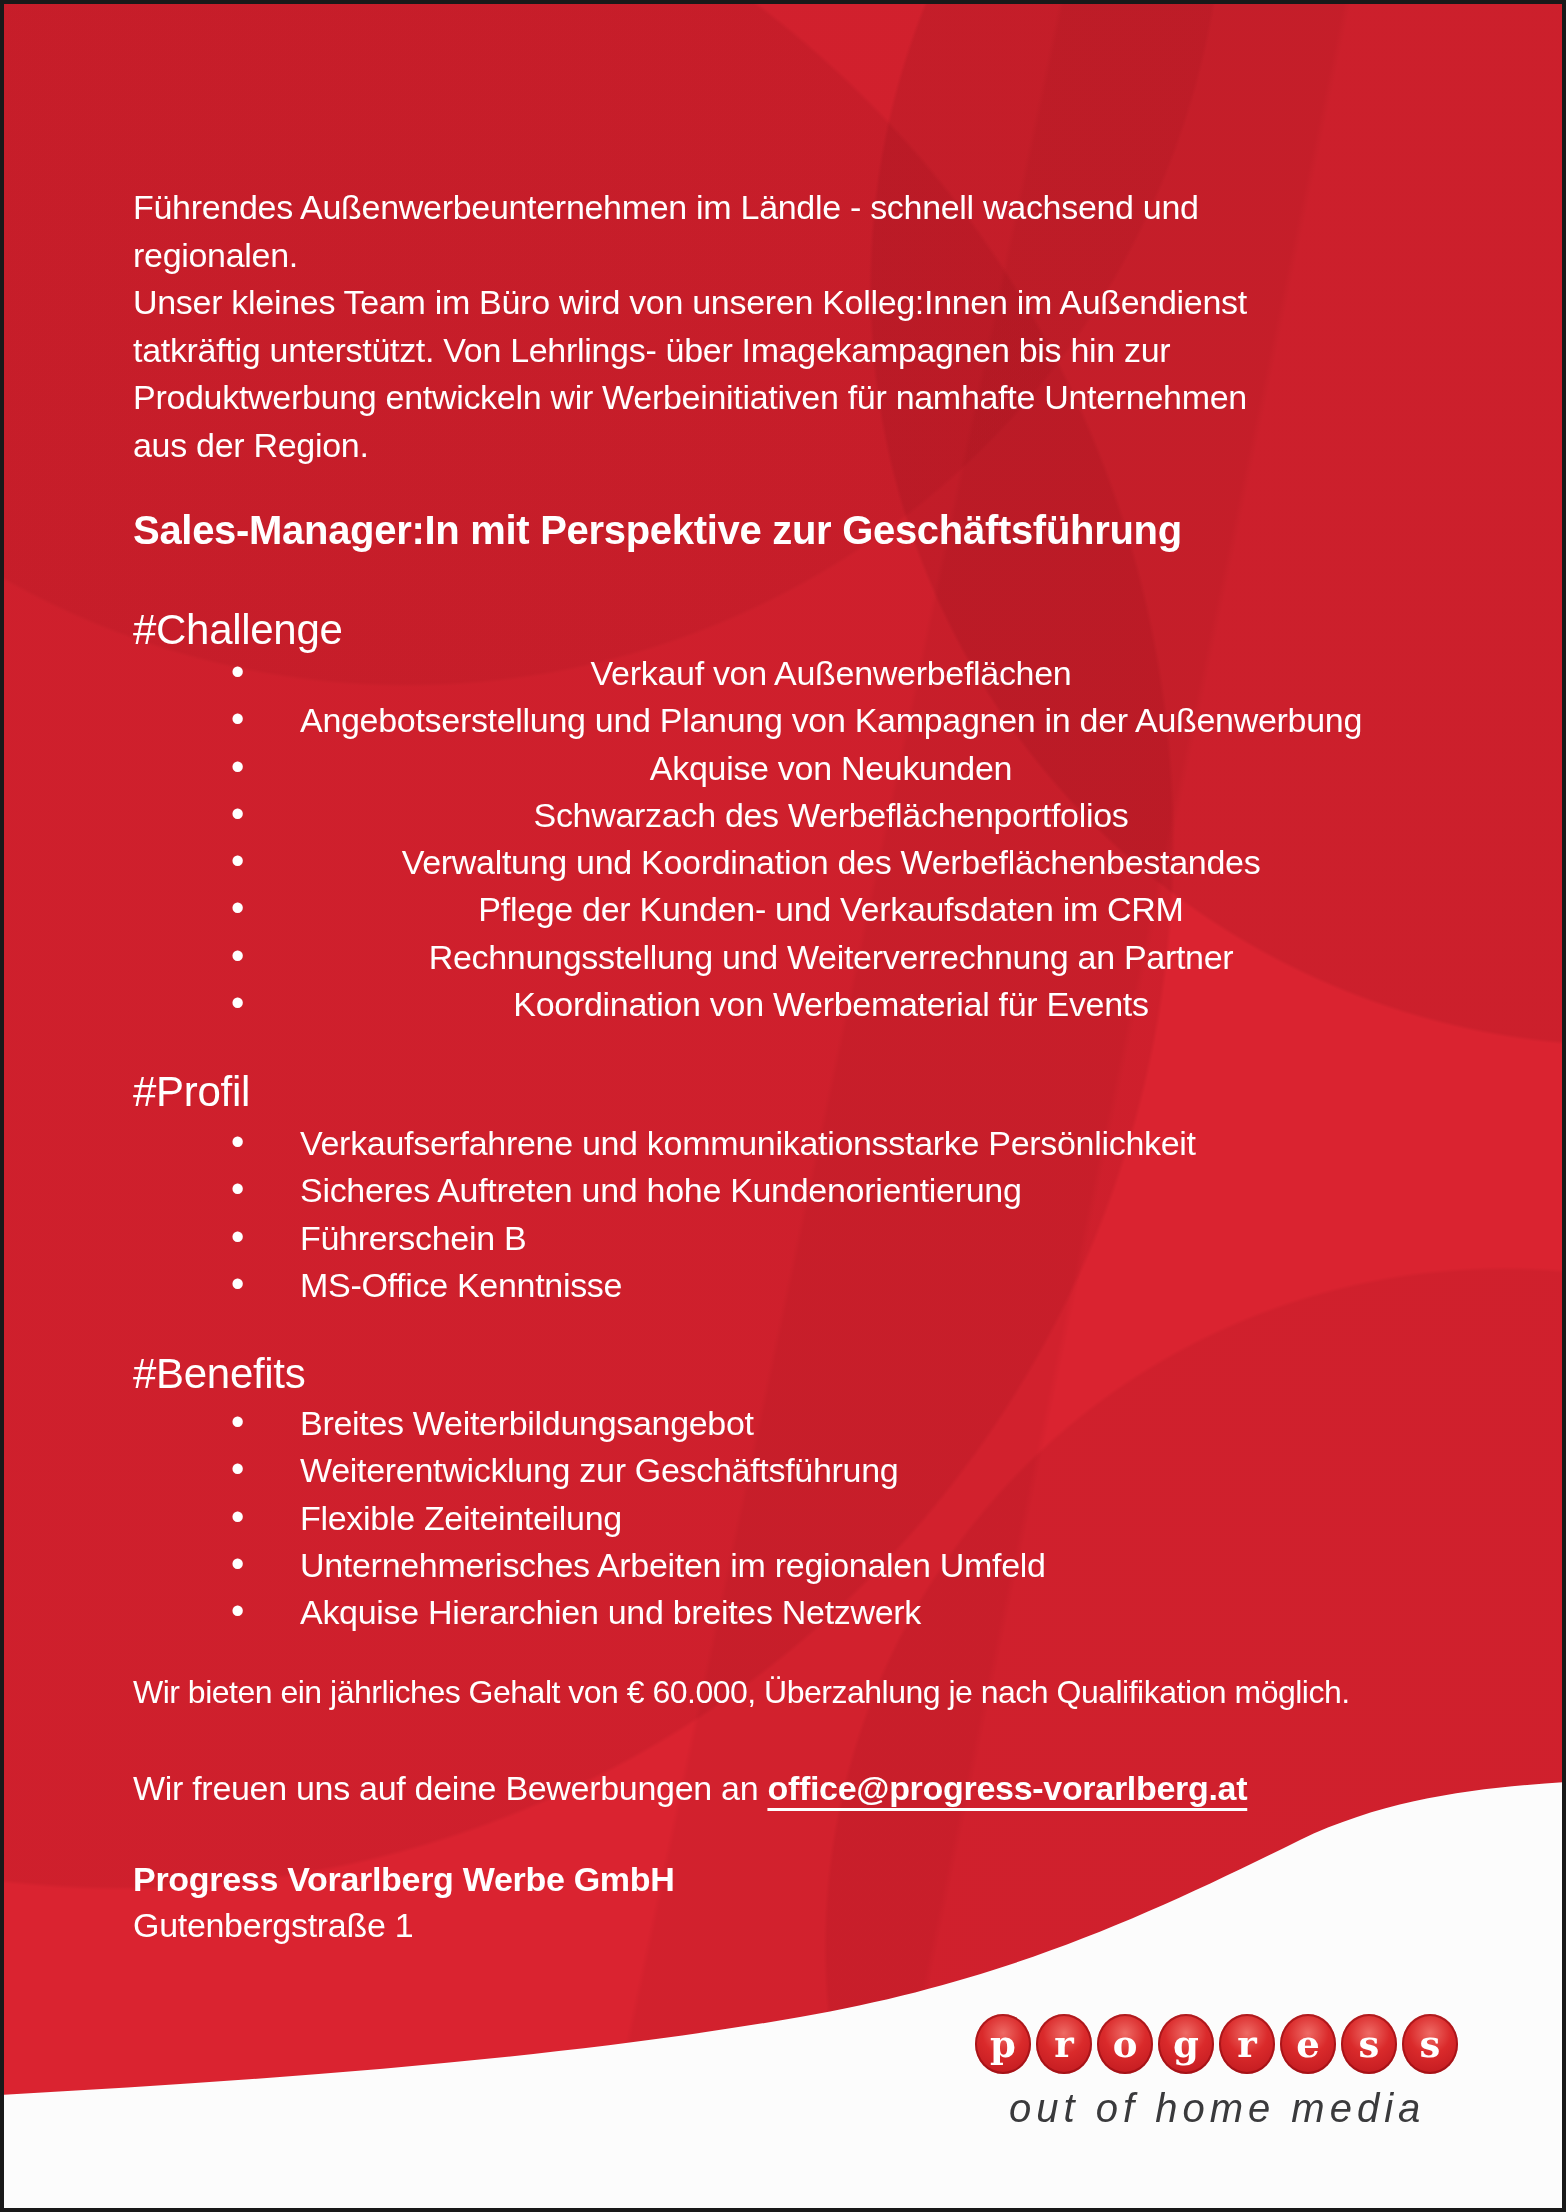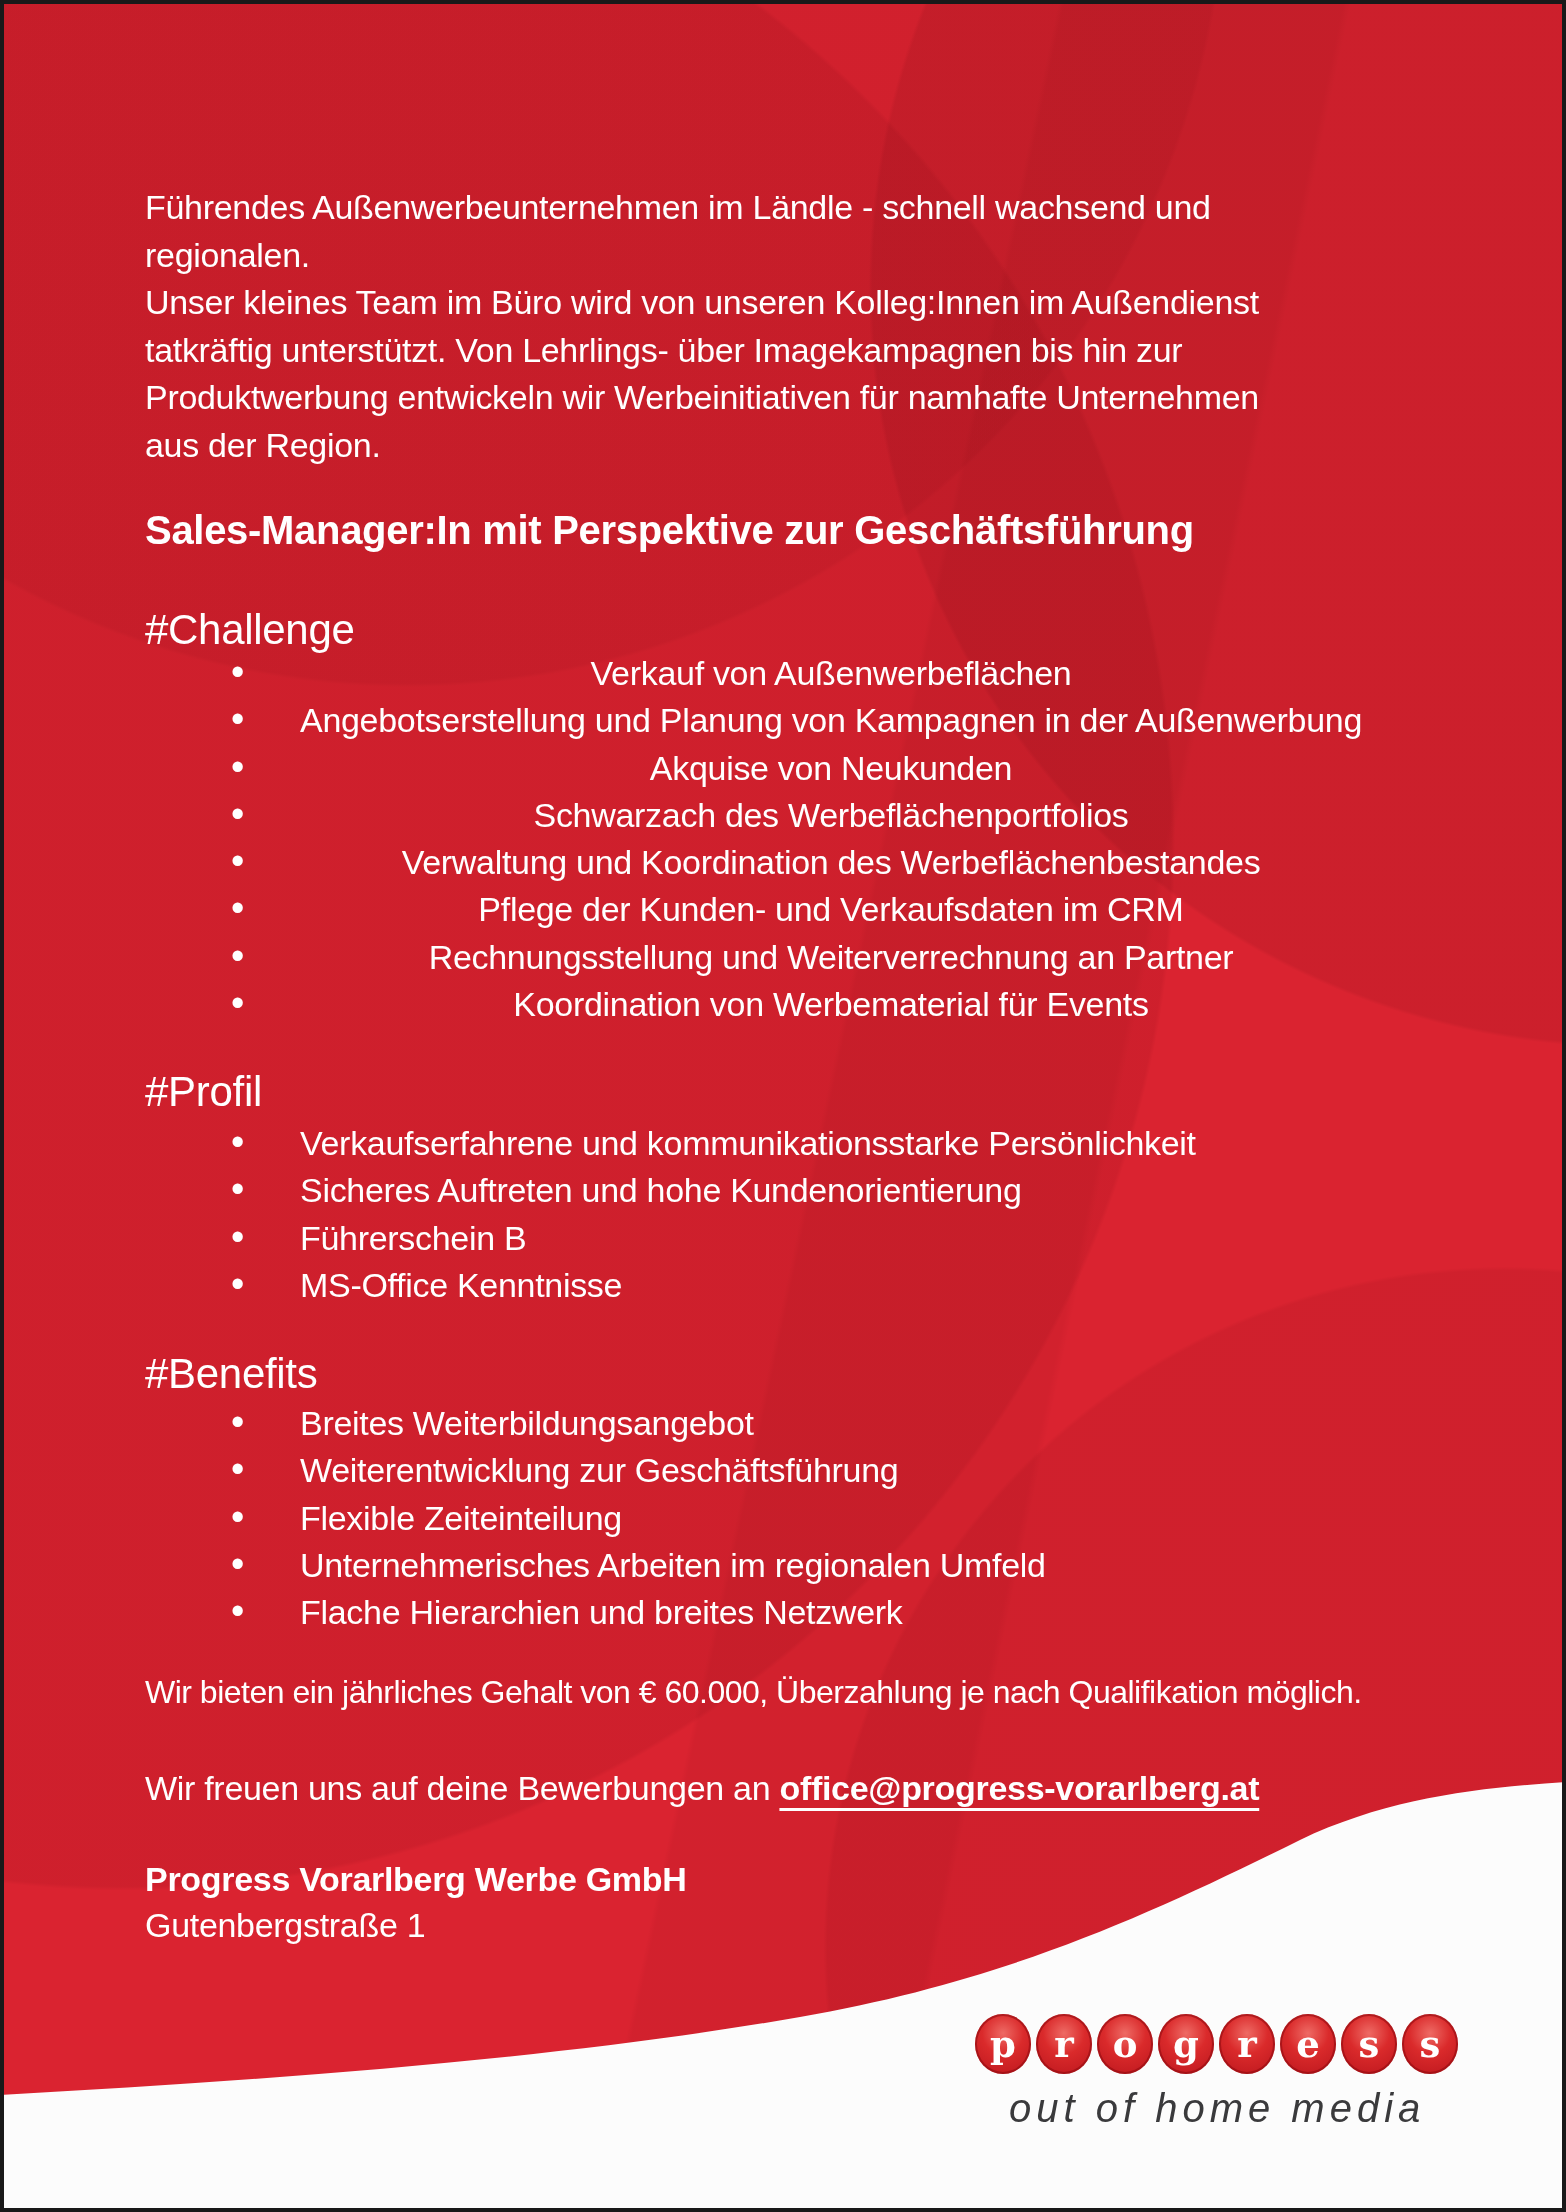--- a/index.html
+++ b/index.html
@@ -11,21 +11,21 @@
     font-family:"Liberation Sans", sans-serif;
     background-color:#da2330;
     background-image:
       radial-gradient(circle 1050px at 8% 38%,  rgba(105,0,12,0.10) 0 99.6%, rgba(105,0,12,0) 100%),
       radial-gradient(circle 820px  at 26% -6%, rgba(105,0,12,0.08) 0 99.5%, rgba(105,0,12,0) 100%),
       radial-gradient(circle 760px  at 104% 13%,rgba(80,0,8,0.10)  0 99.5%, rgba(80,0,8,0) 100%),
       radial-gradient(circle 680px  at 96% 88%, rgba(105,0,12,0.09) 0 99.4%, rgba(105,0,12,0) 100%),
       linear-gradient(102deg, rgba(0,0,0,0) 52%, rgba(105,0,12,0.07) 52.3%, rgba(105,0,12,0.07) 66%, rgba(0,0,0,0) 66.4%);
   }
   .frame{position:absolute;inset:0;border:4px solid #191919;pointer-events:none;z-index:50;}
-  .txt{position:absolute;color:#ffffff;letter-spacing:-0.3px;margin-left:12px;}
+  .txt{position:absolute;color:#ffffff;letter-spacing:-0.3px;}
   .intro{left:133px;top:184px;font-size:34px;line-height:47.5px;}
   .headline{left:133px;top:505px;font-size:40px;font-weight:700;line-height:50px;white-space:nowrap;}
   .sec-head{left:133px;font-size:42px;line-height:47px;}
   .bullets{left:133px;margin:0;padding:0;list-style:none;font-size:34px;line-height:47.3px;position:absolute;color:#fff;letter-spacing:-0.3px;}
   .bullets li{position:relative;padding-left:167px;white-space:nowrap;}
   .bullets li::before{content:"•";position:absolute;left:98px;top:-1px;font-size:38px;}
   .salary{left:133px;top:1674px;font-size:32px;letter-spacing:-0.5px;white-space:nowrap;}
   .apply{left:133px;top:1769px;font-size:34px;white-space:nowrap;}
   .apply a{color:#ffffff;font-weight:700;text-decoration:underline;text-decoration-thickness:3px;text-underline-offset:8px;}
   .company{left:133px;top:1857px;font-size:34px;line-height:45.5px;}
@@ -80,21 +80,21 @@
     <li>Führerschein B</li>
     <li>MS-Office Kenntnisse</li>
   </ul>
 
   <div class="txt sec-head" style="top:1350px;">#Benefits</div>
   <ul class="bullets" style="top:1400px;">
     <li>Breites Weiterbildungsangebot</li>
     <li>Weiterentwicklung zur Geschäftsführung</li>
     <li>Flexible Zeiteinteilung</li>
     <li>Unternehmerisches Arbeiten im regionalen Umfeld</li>
-    <li>Flache Hierarchien und breites Netzwerk</li>
+    <li>Akquise Hierarchien und breites Netzwerk</li>
   </ul>
 
   <div class="txt salary">Wir bieten ein jährliches Gehalt von € 60.000, Überzahlung je nach Qualifikation möglich.</div>
 
   <div class="txt apply">
     <span>Wir freuen uns auf deine Bewerbungen an </span><a href="#">office@progress-vorarlberg.at</a>
   </div>
 
   <div class="txt company">
     <div class="name">Progress Vorarlberg Werbe GmbH</div>

